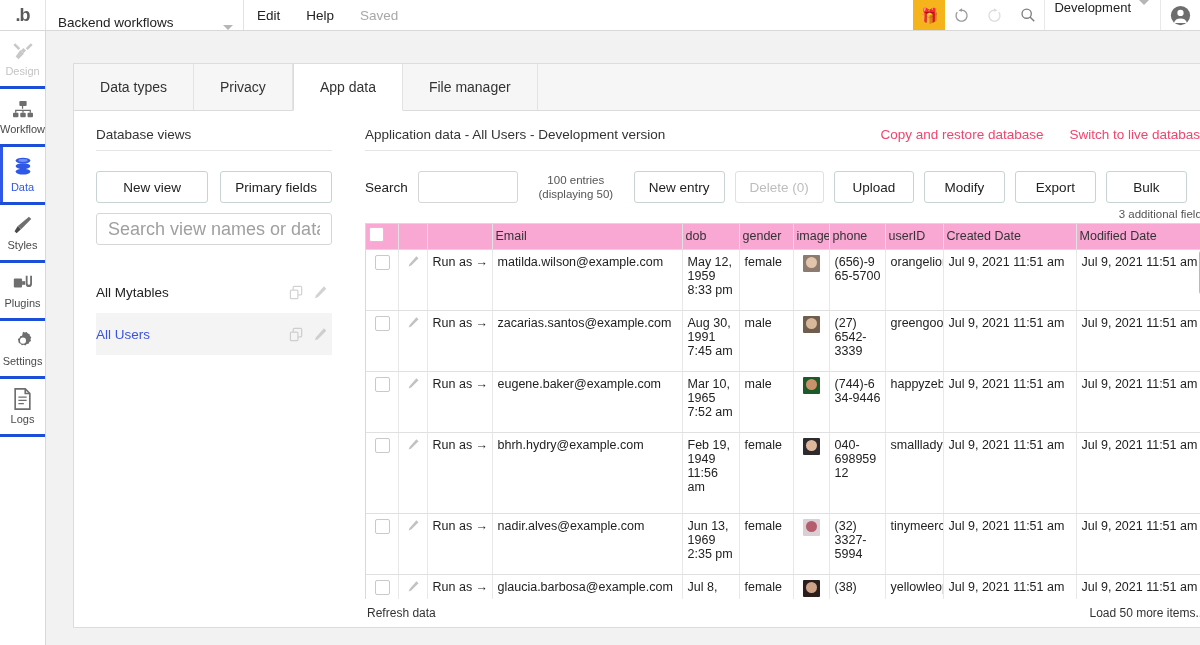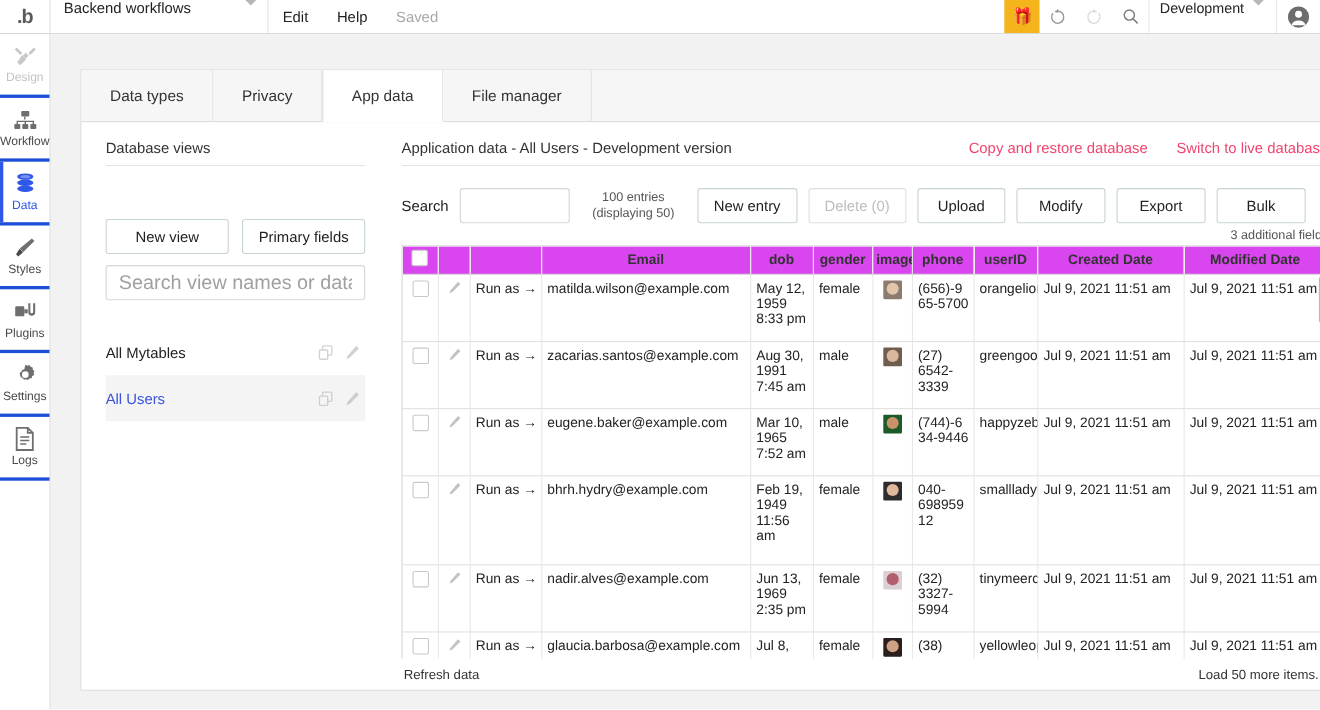--- a/index.html
+++ b/index.html
@@ -21,21 +21,21 @@
     background: #fff;
   }
   .logo-cell {
     width: 46px;
     display: flex; align-items: center; justify-content: center;
     border-right: 1px solid #e2e2e2;
   }
   .logo-glyph { font-size: 18px; font-weight: 700; color: #5a5a5a; letter-spacing: -1px; }
   .app-name-cell {
     width: 198px;
-    display: flex; align-items: flex-start; justify-content: space-between;
+    display: flex; align-items: flex-end; justify-content: space-between;
     padding: 0 10px 0 12px;
     border-right: 1px solid #e2e2e2;
     gap: 40px;
   }
   .app-name { font-size: 13.5px; color: #222; }
   .caret-down {
     width: 0; height: 0;
     border-left: 5px solid transparent;
     border-right: 5px solid transparent;
     border-top: 5px solid #b6b6b6;
@@ -143,21 +143,21 @@
     background: #fff;
     height: 32px;
     padding: 0 14px;
     font-size: 13.5px; color: #222;
     font-family: "Liberation Sans", sans-serif;
     cursor: pointer;
     display: flex; align-items: center; justify-content: center;
     white-space: nowrap;
   }
   .btn.disabled { color: #bdbdbd; border-color: #e0e0e0; }
-  .btn-wide { flex: 1; margin-top: 28px; }
+  .btn-wide { flex: 1; }
   .view-search {
     margin-top: 10px;
     width: 100%;
     height: 32px;
     border: 1px solid #d6d6d6;
     border-radius: 3px;
     padding: 0 11px;
     font-size: 18px;
     font-family: "Liberation Sans", sans-serif;
     color: #333;
@@ -218,28 +218,28 @@
     position: relative;
     background: #fff;
   }
   table.datatable {
     width: 100%;
     border-collapse: collapse;
     table-layout: fixed;
     font-size: 12.5px;
   }
   table.datatable th {
-    font-weight: bold;
+    font-weight: normal;
     font-size: 12.5px;
     color: #333;
     border-right: 1px solid #e2e2e2;
     border-bottom: 1px solid #d9d9d9;
     height: 25px;
-    background: #d946ef;
-    text-align: center;
+    background: #f9a8d4;
+    text-align: left;
     padding: 0 3px;
     overflow: hidden;
     white-space: nowrap;
   }
   table.datatable td {
     border-right: 1px solid #e8e8e8;
     border-bottom: 1px solid #e0e0e0;
     padding: 5px 4px 5px 5px;
     vertical-align: top;
     color: #222;

